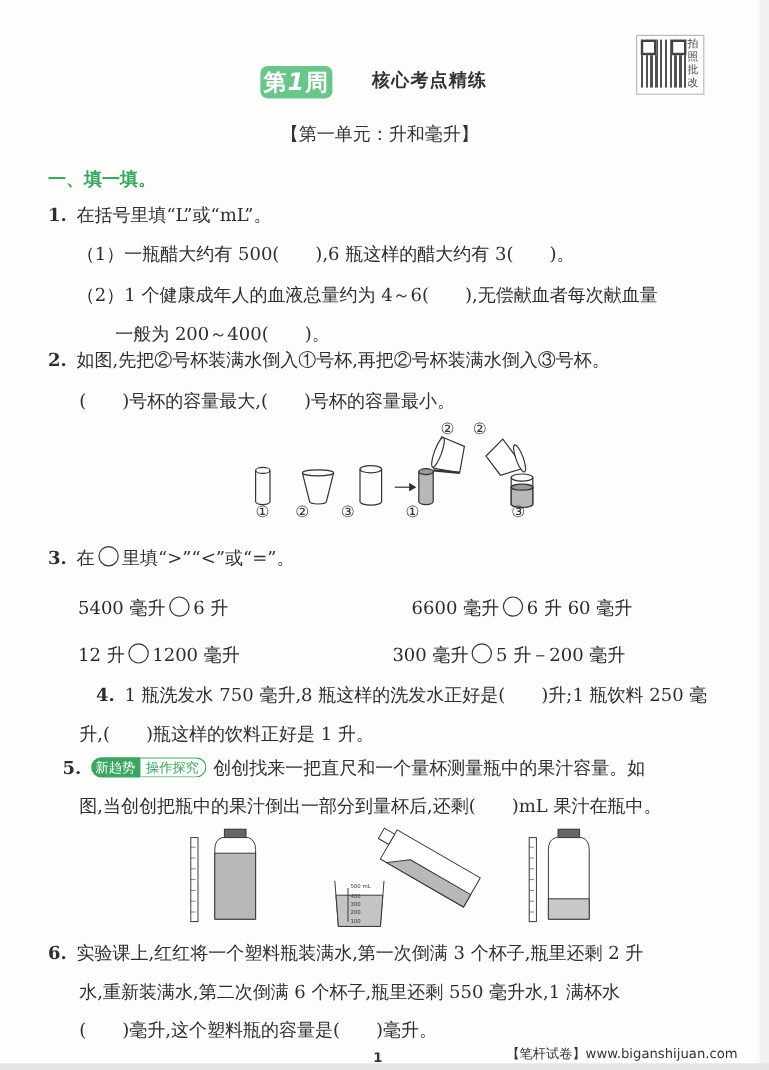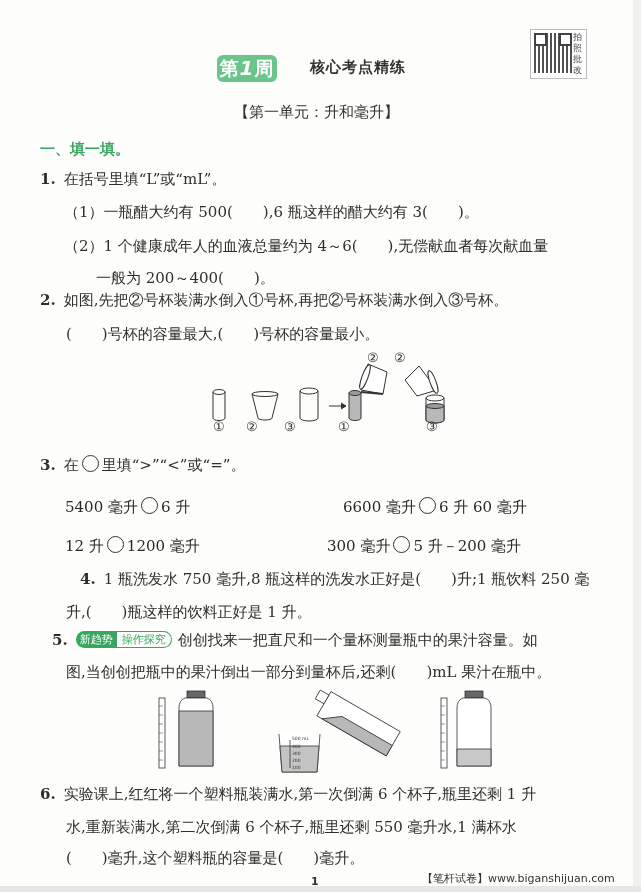--- a/index.html
+++ b/index.html
@@ -222,20 +222,20 @@
   <g font-family="DejaVu Sans, sans-serif" font-size="4.5" fill="#333">
     <text x="137" y="52">500 mL</text>
     <text x="137" y="60">400</text>
     <text x="137" y="67">300</text>
     <text x="137" y="74">200</text>
     <text x="137" y="81">100</text>
   </g>
 </svg>
 
 <div class="line" style="left:40px;top:785px;">
-  <span class="qnum">6.</span><span>实验课上,红红将一个塑料瓶装满水,第一次倒满 6 个杯子,瓶里还剩 1 升</span>
+  <span class="qnum">6.</span><span>实验课上,红红将一个塑料瓶装满水,第一次倒满 3 个杯子,瓶里还剩 2 升</span>
 </div>
 <div class="line" style="left:66px;top:818px;">水,重新装满水,第二次倒满 6 个杯子,瓶里还剩 550 毫升水,1 满杯水</div>
 <div class="line" style="left:66px;top:849px;">(　　)毫升,这个塑料瓶的容量是(　　)毫升。</div>
 
 <div class="page-num">1</div>
 <div class="watermark">【笔杆试卷】www.biganshijuan.com</div>
 <div class="bottom-bar"></div>
 
 </body></html>

